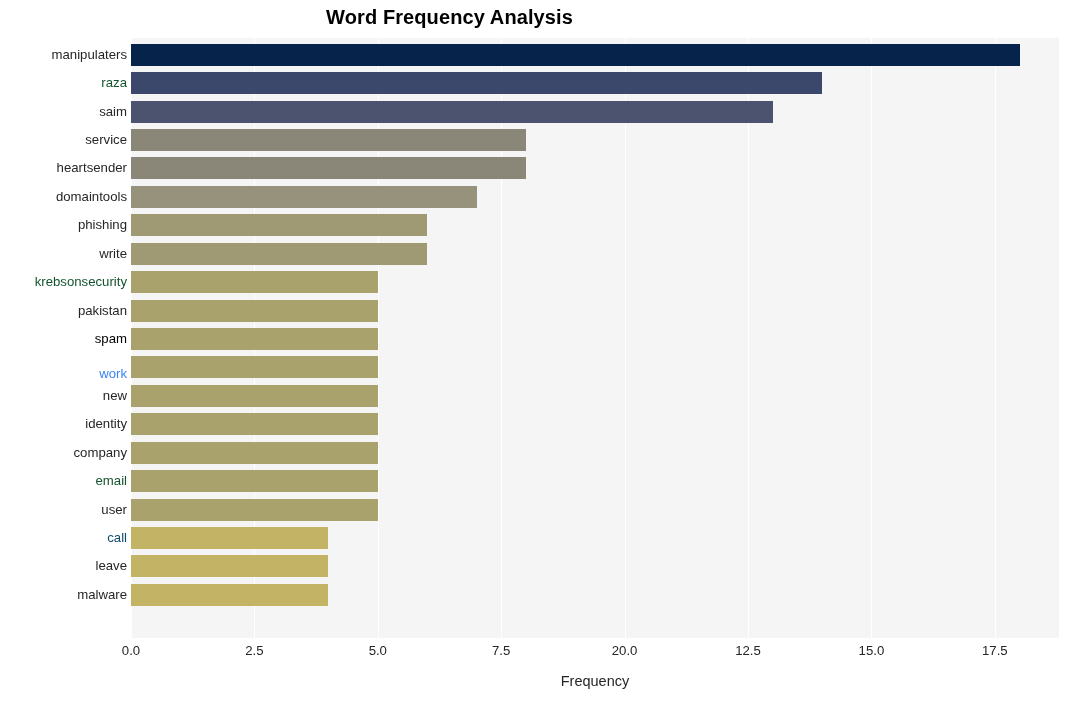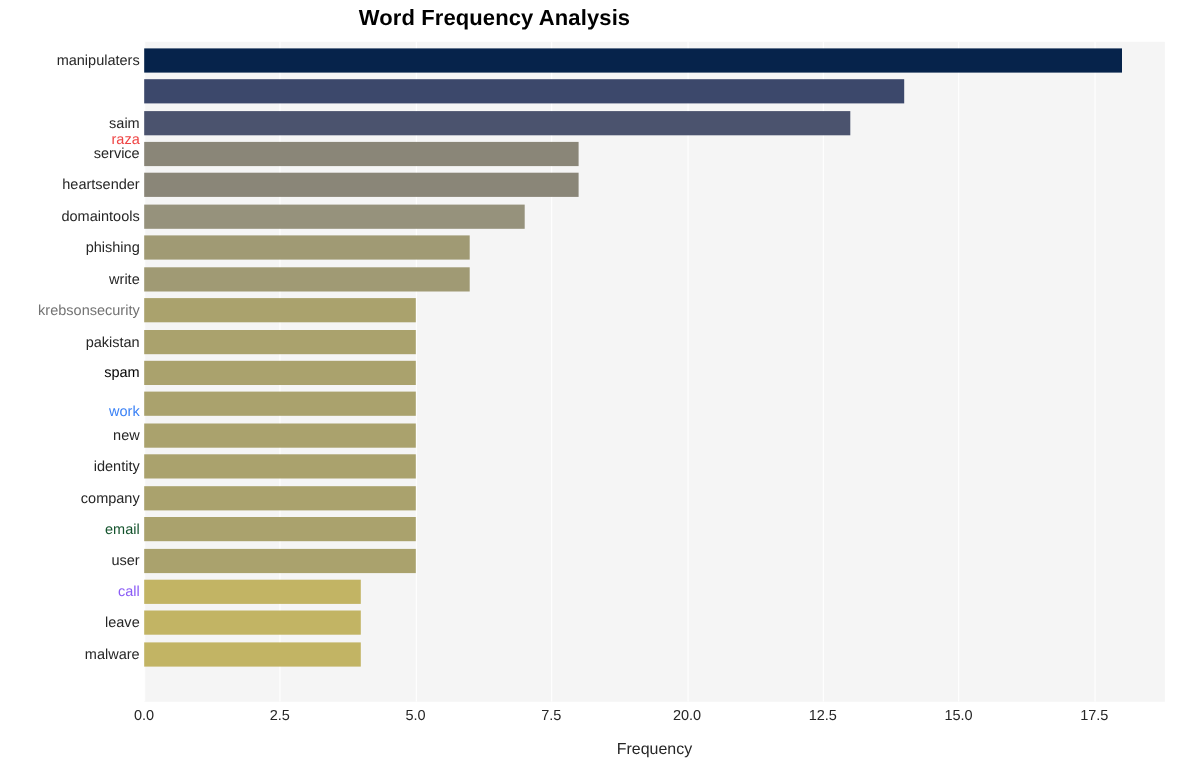--- a/index.html
+++ b/index.html
@@ -190,37 +190,37 @@
           <div class="bar" title="leave: 4" style="width: 197.447px; background: rgb(194, 180, 100);"></div>
         </div>
         <div class="bar-row" style="top: 545.924px; width: 928px;">
           <div class="bar" title="malware: 4" style="width: 197.447px; background: rgb(194, 180, 100);"></div>
         </div>
       </div>
   </div>
 
   <div class="ylabels" id="ylabels">
       <div class="ylabel" style="top: 5.63981px; color: rgb(38, 38, 38);">manipulaters</div>
-      <div class="ylabel" style="top: 34.0758px; color: #ef4444; margin-top: 44px;">raza</div>
+      <div class="ylabel" style="top: 34.0758px; color: #14532d;">raza</div>
       <div class="ylabel" style="top: 62.5118px; color: rgb(38, 38, 38);">saim</div>
       <div class="ylabel" style="top: 90.9479px; color: rgb(38, 38, 38); margin-left: 32px;">service</div>
       <div class="ylabel" style="top: 119.384px; color: rgb(38, 38, 38);">heartsender</div>
       <div class="ylabel" style="top: 147.82px; color: rgb(38, 38, 38);">domaintools</div>
       <div class="ylabel" style="top: 176.256px; color: rgb(38, 38, 38);">phishing</div>
       <div class="ylabel" style="top: 204.692px; color: rgb(38, 38, 38);">write</div>
-      <div class="ylabel" style="top: 233.128px; color: #737373;">krebsonsecurity</div>
+      <div class="ylabel" style="top: 233.128px; color: #14532d;">krebsonsecurity</div>
       <div class="ylabel" style="top: 261.564px; color: rgb(38, 38, 38);">pakistan</div>
       <div class="ylabel" style="top: 290px; color: #000000;">spam</div>
       <div class="ylabel" style="top: 325px; color: #3b82f6;">work</div>
       <div class="ylabel" style="top: 346.872px; color: rgb(38, 38, 38);">new</div>
       <div class="ylabel" style="top: 375.308px; color: rgb(38, 38, 38);">identity</div>
       <div class="ylabel" style="top: 403.744px; color: rgb(38, 38, 38);">company</div>
       <div class="ylabel" style="top: 432.18px; color: #14532d;">email</div>
       <div class="ylabel" style="top: 460.616px; color: rgb(38, 38, 38);">user</div>
-      <div class="ylabel" style="top: 489.052px; color: #8b5cf6;">call</div>
+      <div class="ylabel" style="top: 489.052px; color: #0c4a6e;">call</div>
       <div class="ylabel" style="top: 517.488px; color: rgb(38, 38, 38);">leave</div>
       <div class="ylabel" style="top: 545.924px; color: rgb(38, 38, 38);">malware</div>
     </div>
 
   <div class="xticks" id="xticks">
       <div class="xtick" style="left: 131px; color: rgb(38, 38, 38);">0.0</div>
       <div class="xtick" style="left: 254.404px; color: rgb(38, 38, 38);">2.5</div>
       <div class="xtick" style="left: 377.809px; color: rgb(38, 38, 38);">5.0</div>
       <div class="xtick" style="left: 501.213px; color: rgb(38, 38, 38);">7.5</div>
       <div class="xtick" style="left: 624.617px; color: rgb(38, 38, 38);">20.0</div>

